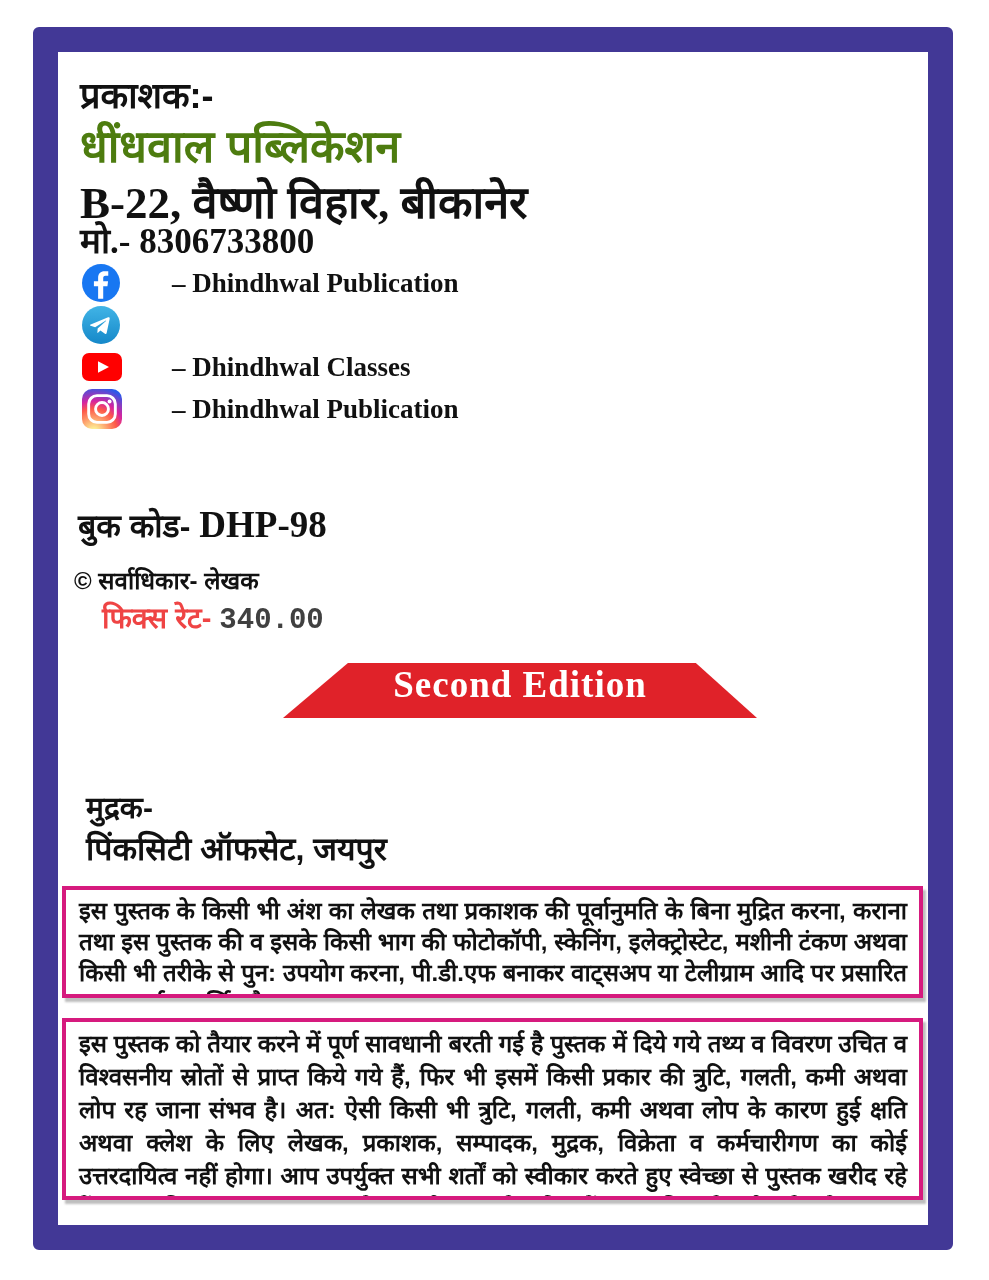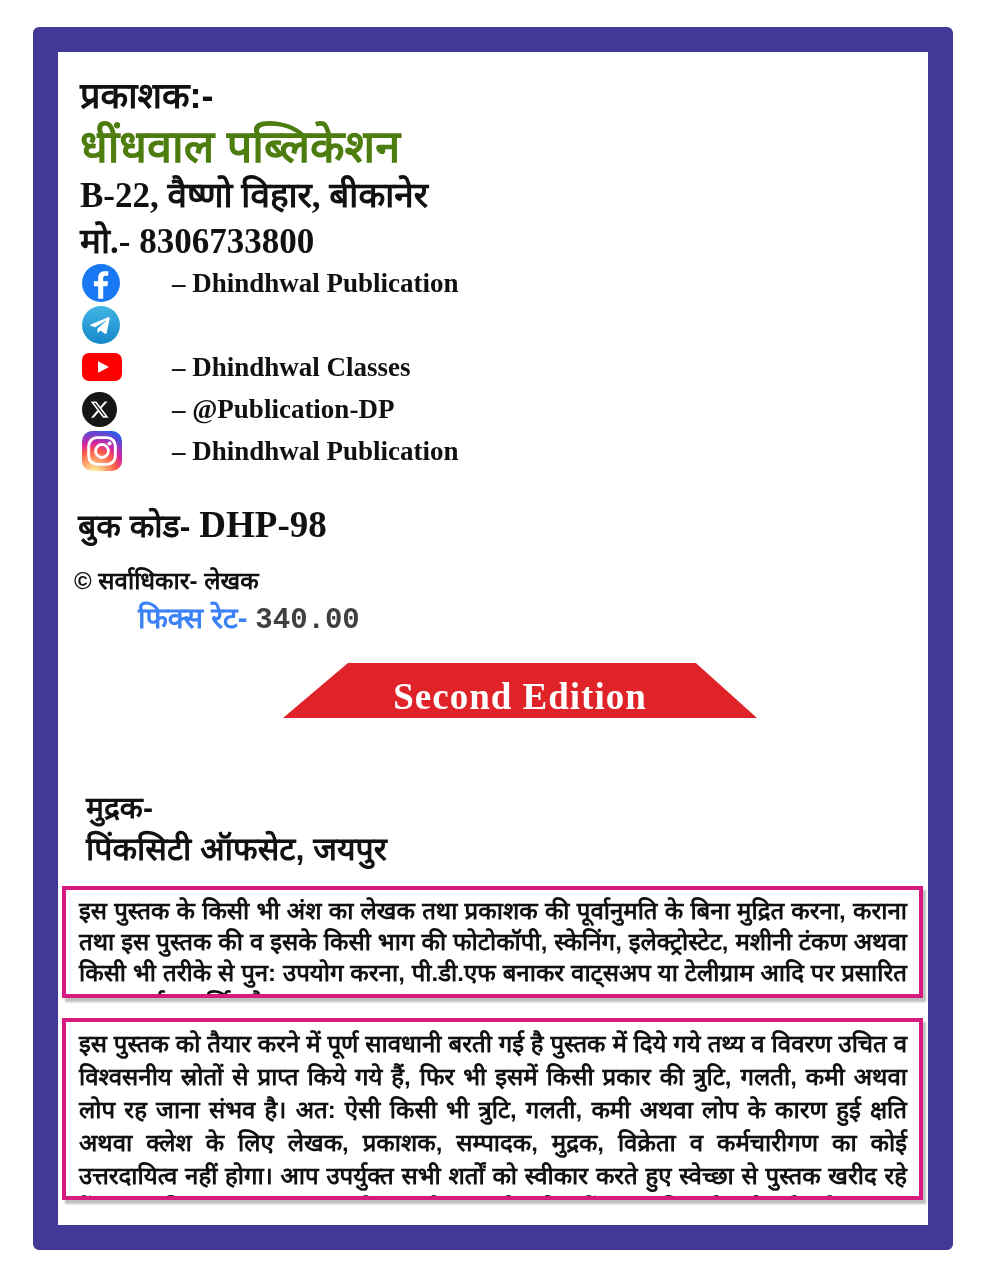--- a/index.html
+++ b/index.html
@@ -8,44 +8,44 @@
     font-family:"Liberation Sans",sans-serif;color:#111;border-radius:8px;
   }
   .frame{
     position:absolute;left:33px;top:27px;width:920px;height:1223px;
     border:25px solid #423896;border-radius:6px;box-sizing:border-box;background:transparent;
   }
   .abs{position:absolute;}
 
   .pub-heading{left:80px;top:70px;font-size:36px;font-weight:700;color:#111;}
   .pub-name{left:80px;top:114px;font-size:45px;font-weight:700;color:#4d7c0f;}
-  .pub-address{left:80px;top:170px;font-size:35px;font-weight:700;font-family:"Liberation Serif",serif;}
+  .pub-address{left:80px;top:170px;font-size:45px;font-weight:700;font-family:"Liberation Serif",serif;}
   .pub-mobile{left:80px;top:216px;font-size:35px;font-weight:700;font-family:"Liberation Serif",serif;}
 
   .socials{left:82px;top:262px;display:flex;flex-direction:column;}
   .social-row{display:flex;align-items:center;height:42px;gap:44px;}
   .icon-cell{width:46px;display:flex;align-items:center;justify-content:flex-start;}
   .social-label{font-size:27px;font-weight:700;font-family:"Liberation Serif",serif;white-space:nowrap;}
   .social-label.hd{font-family:"Liberation Sans",sans-serif;font-size:26px;}
   .ig-bg{
     width:40px;height:40px;border-radius:10px;display:inline-flex;align-items:center;justify-content:center;
     background:radial-gradient(circle at 30% 107%,#fdf497 0%,#fdf497 5%,#fd5949 45%,#d6249f 60%,#285AEB 90%);
   }
 
   .bookcode{left:78px;top:503px;font-size:32px;font-weight:700;}
   .bookcode .code{font-family:"Liberation Serif",serif;font-size:37px;}
   .copyright{left:74px;top:563px;font-size:24px;font-weight:700;}
   .price{left:102px;top:597px;font-size:29px;font-weight:700;}
-  .price .lbl{color:#3b82f6;margin-left:36px;}
+  .price .lbl{color:#ef4444;}
   .price .val{color:#404040;font-family:Liberation Mono, monospace;}
 
   .banner{
     left:283px;top:663px;width:474px;height:55px;background:#e02229;
     clip-path:polygon(13.7% 0,87.1% 0,100% 100%,0% 100%);
-    display:flex;align-items:flex-end;justify-content:center;
+    display:flex;align-items:flex-start;justify-content:center;
   }
   .banner span{color:#ffffff;font-family:"Liberation Serif",serif;font-weight:700;font-size:37px;letter-spacing:1px;}
 
   .printer-heading{left:86px;top:786px;font-size:30px;font-weight:700;}
   .printer-name{left:86px;top:826px;font-size:32px;font-weight:700;}
 
   .notice-box{
     background:#fff;border:4px solid #d61a7e;box-sizing:border-box;
     box-shadow:3px 4px 2px rgba(110,110,110,.45);
     padding:5px 12px 4px 13px;overflow:hidden;
@@ -97,31 +97,20 @@
     <div class="social-row">
       <span class="icon-cell">
         <svg width="40" height="28" viewBox="0 0 40 28">
           <rect width="40" height="28" rx="7" fill="#ff0000"></rect>
           <path d="M16 8.2 27 14l-11 5.8z" fill="#fff"></path>
         </svg>
       </span>
       <span class="social-label">– Dhindhwal Classes</span>
     </div>
 
-    <div class="social-row">
-      <span class="icon-cell">
-        <svg width="35" height="35" viewBox="0 0 24 24">
-          <circle cx="12" cy="12" r="12" fill="#161616"></circle>
-          <g transform="translate(5.2,5.2) scale(0.57)">
-            <path fill="#fff" d="M18.244 2.25h3.308l-7.227 8.26 8.502 11.24H16.17l-5.214-6.817L4.99 21.75H1.68l7.73-8.835L1.254 2.25H8.08l4.713 6.231 5.451-6.231zm-1.161 17.52h1.833L7.084 4.126H5.117l11.966 15.644z"></path>
-          </g>
-        </svg>
-      </span>
-      <span class="social-label">– @Publication-DP</span>
-    </div>
 
     <div class="social-row">
       <span class="icon-cell">
         <span class="ig-bg">
           <svg width="40" height="40" viewBox="0 0 36 36">
             <rect x="6" y="6" width="24" height="24" rx="7.5" fill="none" stroke="#fff" stroke-width="2.6"></rect>
             <circle cx="18" cy="18" r="5.8" fill="none" stroke="#fff" stroke-width="2.6"></circle>
             <circle cx="24.8" cy="11.2" r="1.8" fill="#fff"></circle>
           </svg>
         </span>

